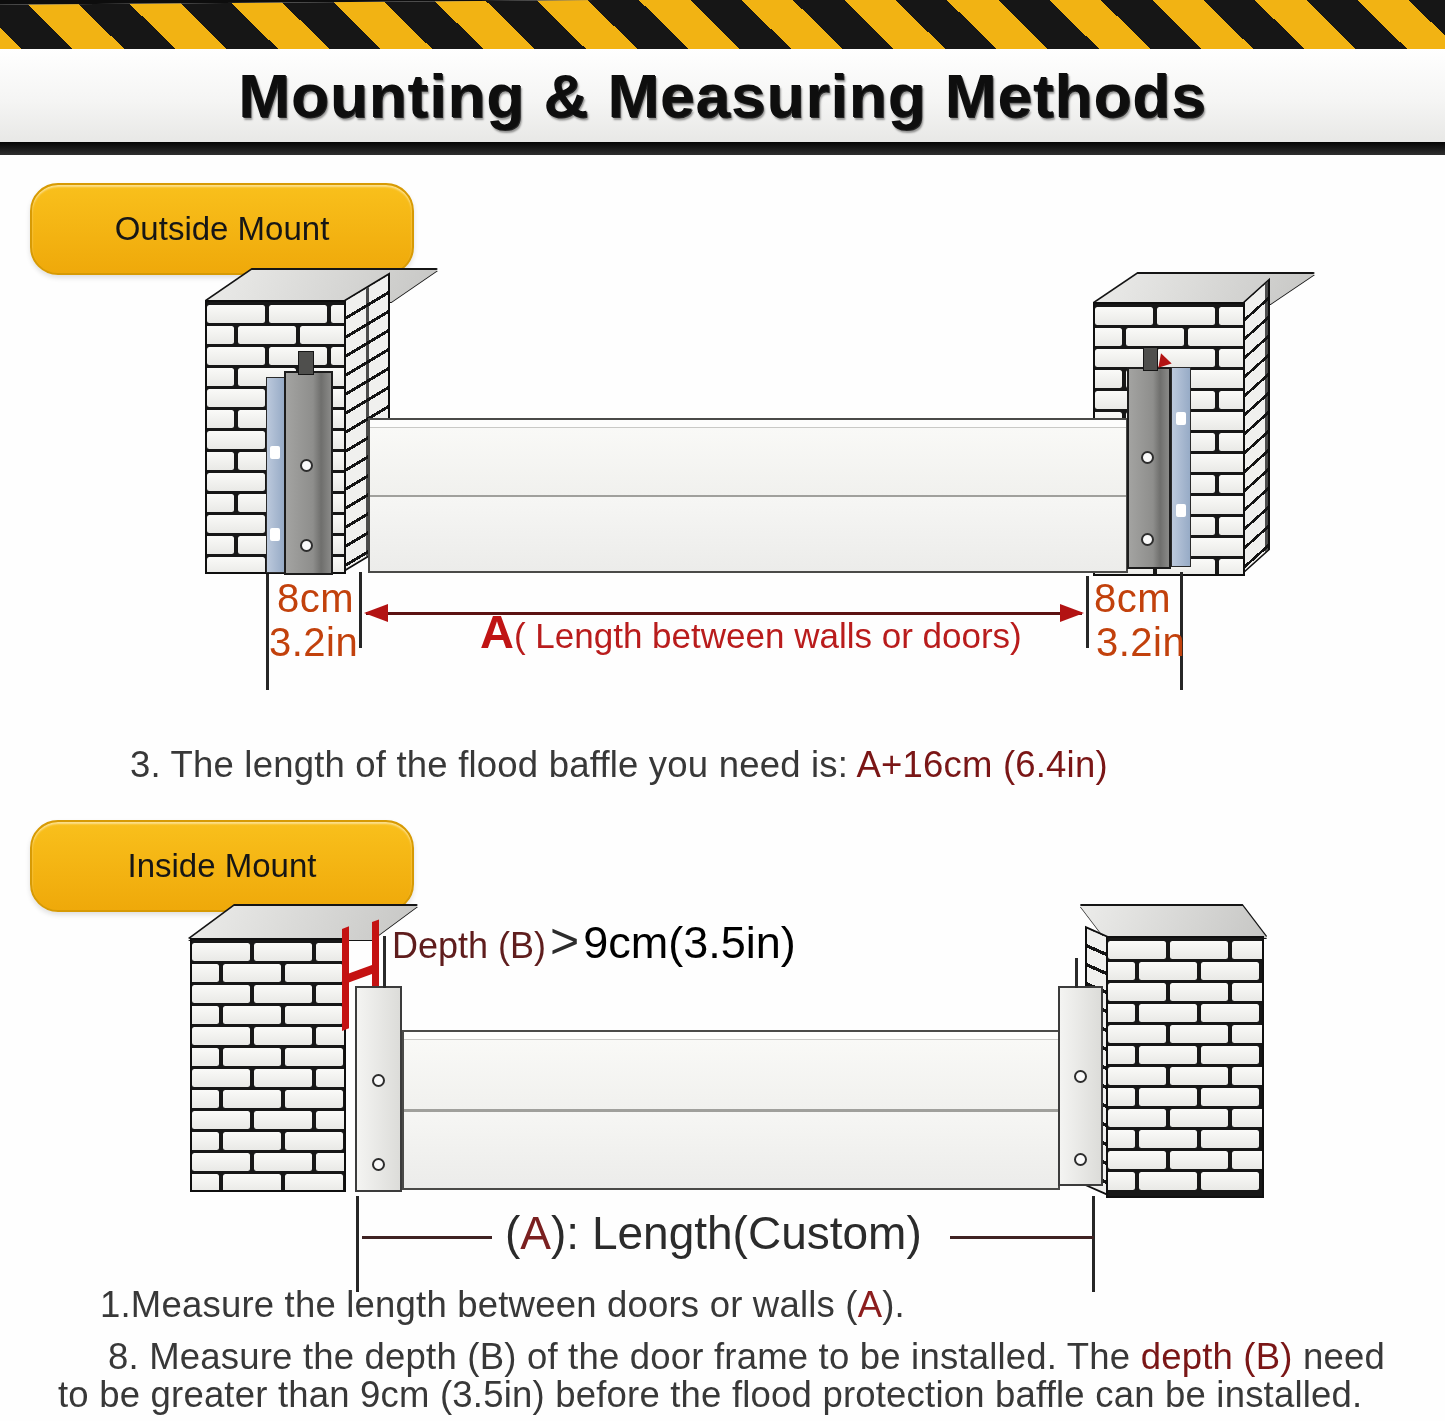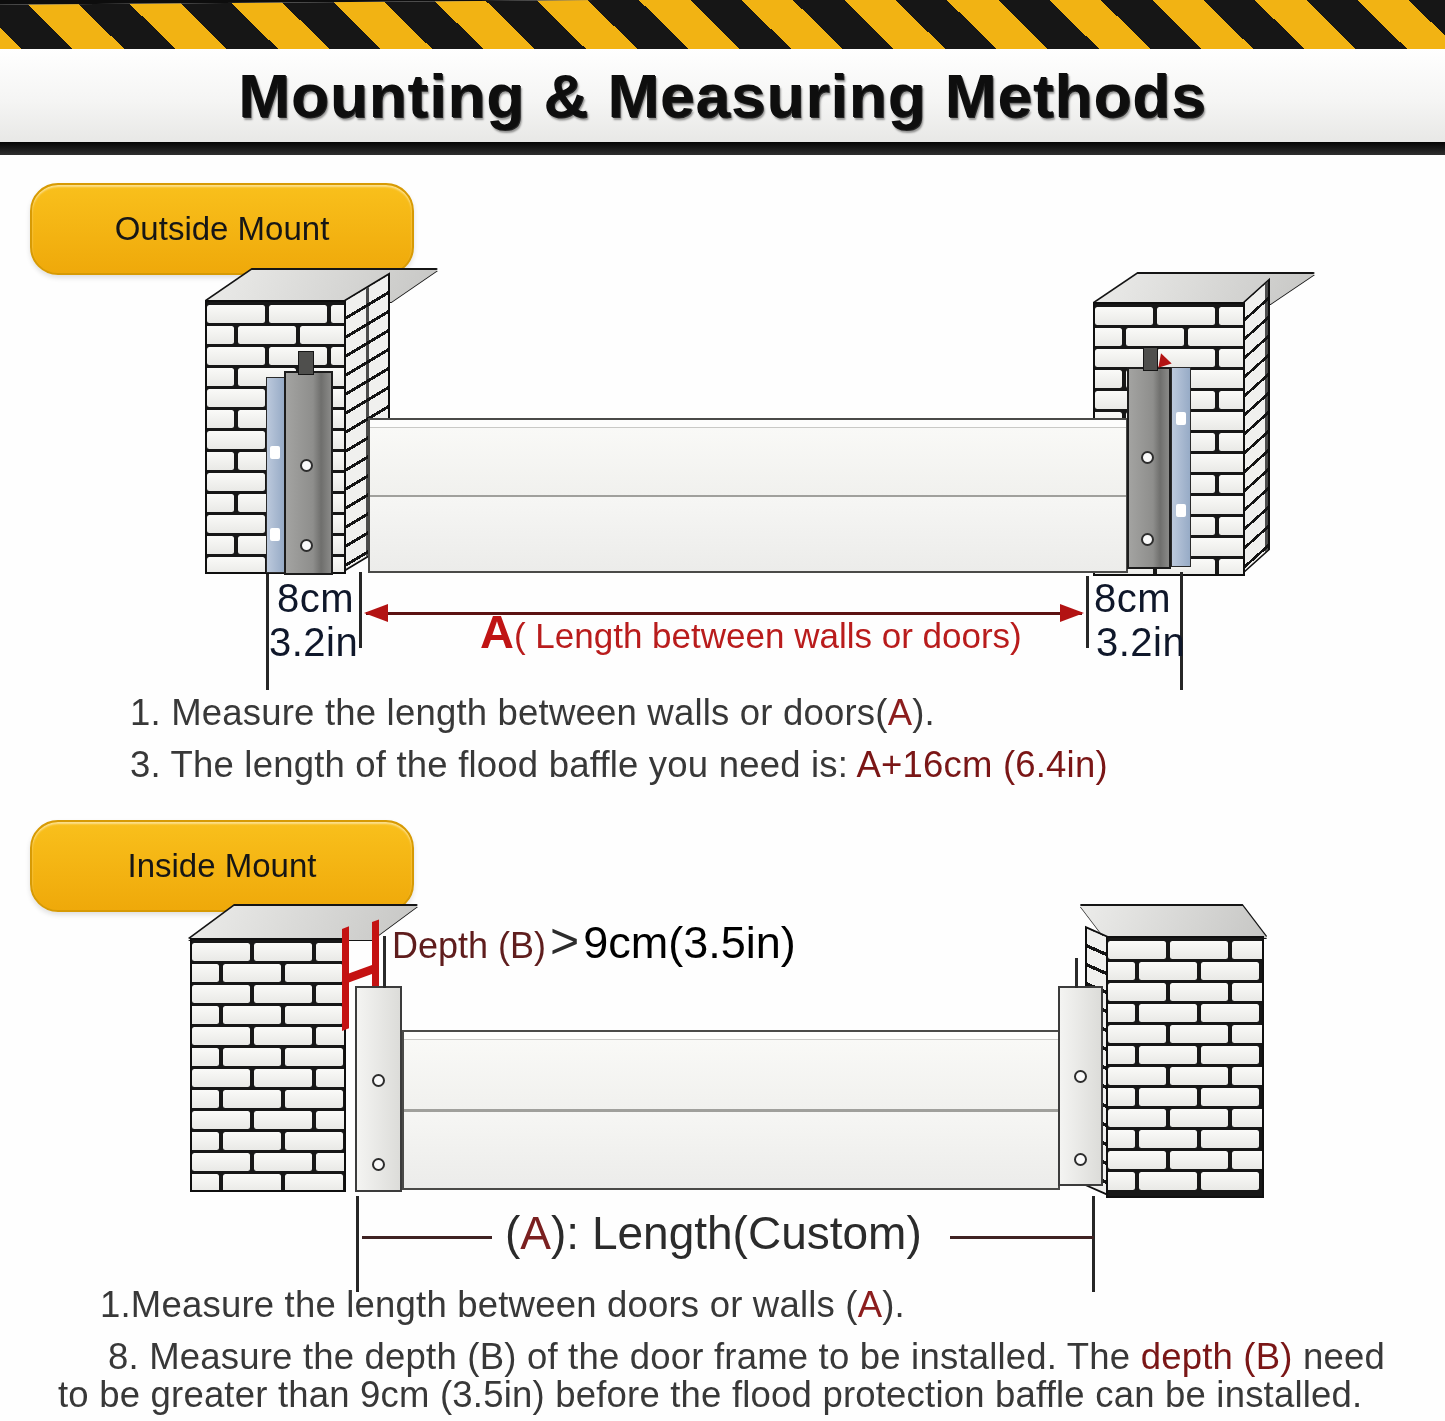--- a/index.html
+++ b/index.html
@@ -104,21 +104,21 @@
   .arrow{position:absolute;height:3px;background:#5c1212;}
   .arrow:before,.arrow:after{content:"";position:absolute;top:-8px;
      border-top:9px solid transparent;border-bottom:9px solid transparent;}
   .arrow:before{left:-2px;border-right:24px solid #b31313;}
   .arrow:after{right:-2px;border-left:24px solid #b31313;}
   #ow-arrow{left:366px;top:612px;width:716px;}
   .hseg{position:absolute;height:3px;background:#3f2323;}
   #seg-l{left:362px;top:1236px;width:130px;}
   #seg-r{left:950px;top:1236px;width:144px;}
 
-  .meas{position:absolute;font-size:40px;color:#0f172a;letter-spacing:.5px;}
+  .meas{position:absolute;font-size:40px;color:#c2410c;letter-spacing:.5px;}
   #ow-cm-l{left:277px;top:576px;}  #ow-in-l{left:269px;top:620px;}
   #ow-cm-r{left:1094px;top:576px;} #ow-in-r{left:1096px;top:620px;}
 
   .caption{position:absolute;display:flex;align-items:baseline;white-space:nowrap;}
   #ow-caption{left:480px;top:604px;}
   #ow-caption .letter{font-size:47px;font-weight:700;color:#c01414;}
   #ow-caption .rest{font-size:35px;color:#b91c1c;text-align:center;}
   #iw-depth-caption{left:392px;top:912px;}
   #iw-depth-caption .lbl{font-size:36px;color:#5f1d1d;}
   #iw-depth-caption .gt{font-size:50px;color:#2c2c2c;margin:0 4px;}
@@ -329,23 +329,20 @@
   <div class="arrow" id="ow-arrow"></div>
   <div class="meas" id="ow-cm-l">8cm</div>
   <div class="meas" id="ow-in-l">3.2in</div>
   <div class="meas" id="ow-cm-r">8cm</div>
   <div class="meas" id="ow-in-r">3.2in</div>
   <div class="caption" id="ow-caption">
     <span class="letter">A</span>
     <span class="rest">( Length between walls or doors)</span>
   </div>
 
-  <div class="step" id="ow-step1">
-    <span>1. Measure the length between walls or doors(</span><span class="em-a">A</span><span>).</span>
-  </div>
   <div class="step" id="ow-step2">
     <span>3. The length of the flood baffle you need is: </span><span class="em-maroon">A+16cm (6.4in)</span><span></span>
   </div>
 
   <div class="pill" id="pill-inside">
     <span>Inside Mount</span>
   </div>
 
   <div class="cap" id="iw-left-cap">
       <div class="cap-face cap-lean-right"></div>

